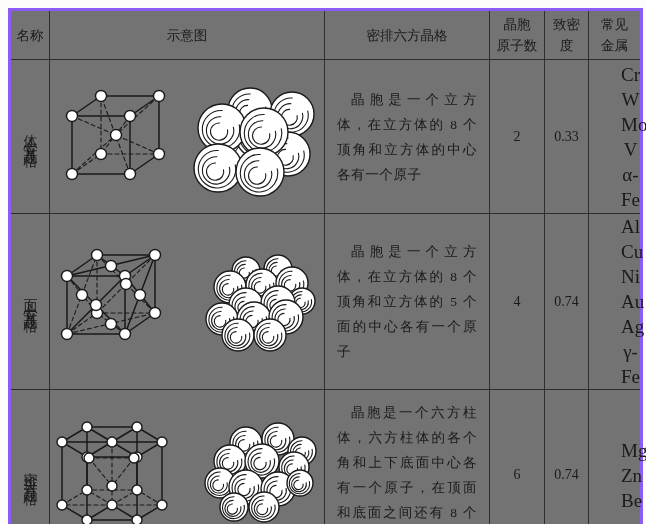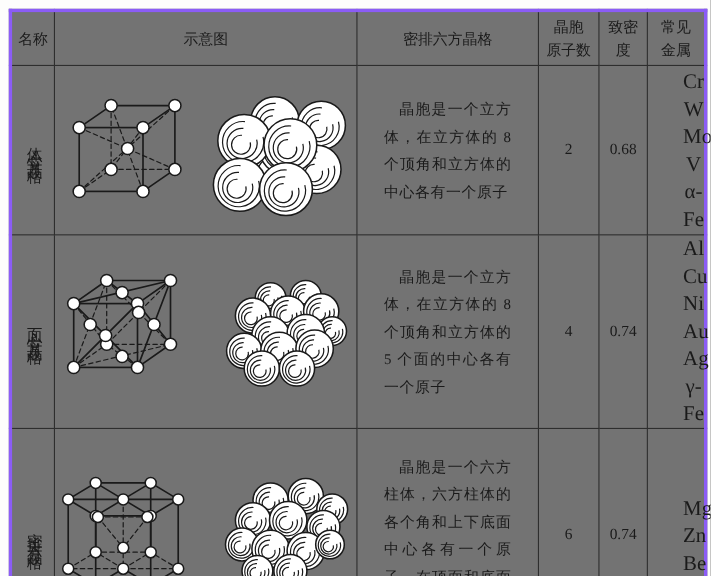--- a/index.html
+++ b/index.html
@@ -39,21 +39,21 @@
   .vname{
     writing-mode:vertical-rl;
     text-orientation:upright;
     display:inline-block;
     font-size:14px;
     letter-spacing:4px;
     line-height:1;
   }
   .desc-cell{padding:6px 8px;}
   .desc-cell p{
-    margin:16px;
+    margin:4px;
     font-size:13.5px;
     line-height:25px;
     text-align:justify;
     text-indent:14px;
     letter-spacing:0.6px;
   }
   .num-cell{text-align:center;font-size:14px;}
   .metals-cell{text-align:center;font-size:19px;line-height:25px;padding-left:32px;}
   .schem-cell{text-align:left;}
   svg.diagram{display:block;}
@@ -156,21 +156,21 @@
         </g>
       </svg>
     </td>
     <td class="desc-cell">
       <p>晶胞是一个立方体，在立方体的 8 个顶角和立方体的中心各有一个原子</p>
     </td>
     <td class="num-cell">
       <span>2</span>
     </td>
     <td class="num-cell">
-      <span>0.68</span>
+      <span>0.33</span>
     </td>
     <td class="metals-cell">
       <div>Cr</div>
       <div>W</div>
       <div>Mo</div>
       <div>V</div>
       <div>α-Fe</div>
     </td>
   </tr>
 

